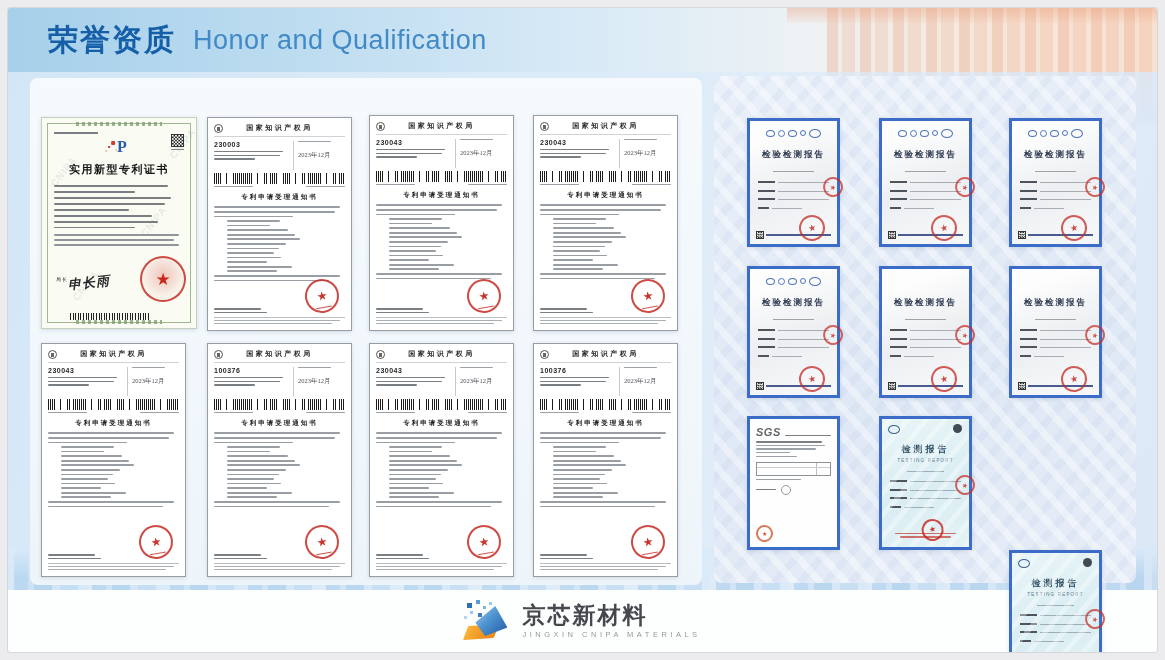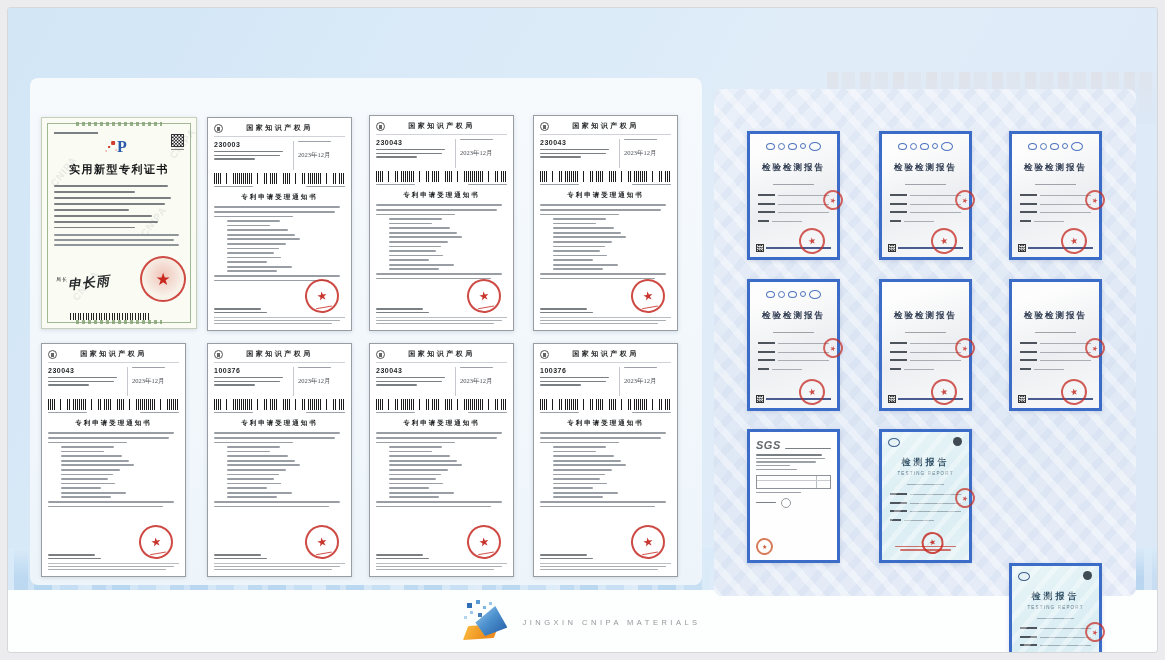--- a/index.html
+++ b/index.html
@@ -27,21 +27,21 @@
 
   
   .cityscape{position:absolute;left:0;top:540px;width:100%;height:46px;
     background:repeating-linear-gradient(90deg,rgba(164,203,235,0) 0 6px,rgba(164,203,235,.55) 6px 20px,rgba(186,216,242,.35) 20px 26px,rgba(150,195,232,.5) 26px 44px,rgba(196,223,244,.3) 44px 52px,rgba(172,208,238,.45) 52px 70px,rgba(210,232,248,.25) 70px 78px)}
   .cityscape::before{content:"";position:absolute;inset:0;background:linear-gradient(#d9eaf8,rgba(217,234,248,0) 65%)}
   .footer-band{position:absolute;left:0;top:582px;width:100%;height:62px;background:#fdfefe}
 
   
   .left-panel{position:absolute;left:22px;top:70px;width:672px;height:507px;border-radius:8px;
     background:linear-gradient(180deg,#f6fafd,#eef5fa)}
-  .right-panel{position:absolute;left:706px;top:81px;width:422px;height:507px;border-radius:8px;
+  .right-panel{position:absolute;left:706px;top:68px;width:422px;height:507px;border-radius:8px;
     background:linear-gradient(165deg,#eaf0f9,#dfe8f5 60%,#e7edf8)}
   .right-panel::before{content:"";position:absolute;inset:0;border-radius:8px;
     background:repeating-linear-gradient(48deg,rgba(255,255,255,.4) 0 7px,rgba(255,255,255,0) 7px 19px),
                repeating-linear-gradient(-48deg,rgba(199,213,236,.25) 0 7px,rgba(199,213,236,0) 7px 19px)}
 
   
   .cert{position:absolute;box-shadow:0 1px 4px rgba(70,95,130,.18)}
   .ln{height:2px;background:#8a9098;border-radius:1px;margin-bottom:3px;opacity:.85}
   .ln.d{background:#63686e}.ln.t{height:1.4px;margin-bottom:2.2px}.ln.r{background:rgba(198,48,40,.8)}
   .w26{width:26%}.w30{width:30%}.w34{width:34%}.w36{width:36%}.w40{width:40%}.w42{width:42%}
@@ -182,20 +182,27 @@
   .px6{left:25px;top:2px;width:3px;height:3px;background:#9cc6ea}
   .px7{left:0;top:16px;width:2.5px;height:2.5px;background:#b4d5ef}
   .bt-zh{font-size:23px;font-weight:700;color:#45494d;letter-spacing:2px;line-height:1.05;white-space:nowrap}
   .bt-en{font-size:7.5px;color:#93989c;letter-spacing:3.5px;margin-top:2px;white-space:nowrap}
 </style>
 </head>
 <body>
 
 <div class="slide">
 
+  <div class="header">
+    <div class="header-cols"></div>
+    <div class="titlebox">
+      <span class="t-zh">荣誉资质</span>
+      <span class="t-en">Honor and Qualification</span>
+    </div>
+  </div>
   <div class="cols-fade"></div>
   <div class="cols-cover"></div>
 
   <div class="cityscape"></div>
   <div class="footer-band"></div>
 
   <div class="left-panel">
 
     <div class="cert pat">
       <div class="pat-frame"></div>
@@ -986,17 +993,18 @@
         <span class="li-b"></span>
       <span class="px px1"></span>
         <span class="px px2"></span>
         <span class="px px3"></span>
       <span class="px px4"></span>
         <span class="px px5"></span>
         <span class="px px6"></span>
         <span class="px px7"></span>
     </div>
     <div>
+      <div class="bt-zh">京芯新材料</div>
       <div class="bt-en">JINGXIN CNIPA MATERIALS</div>
     </div>
   </div>
 
 </div>
 
 </body></html>

